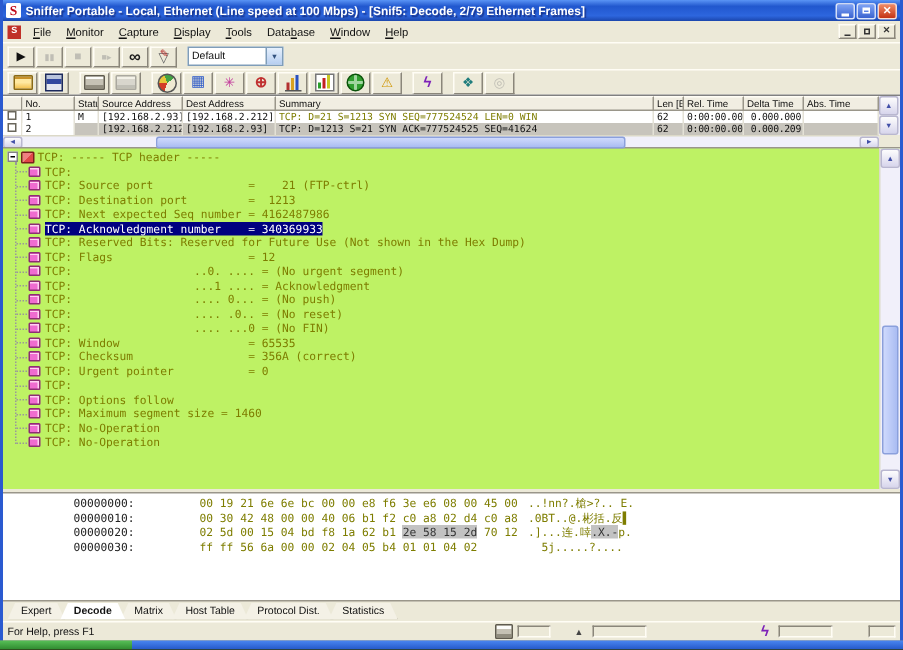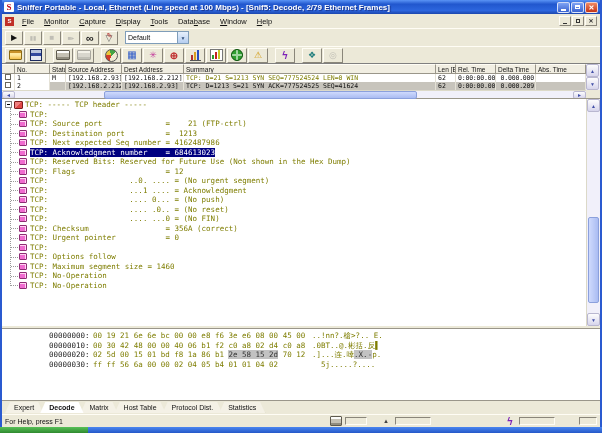--- a/index.html
+++ b/index.html
@@ -100,21 +100,21 @@
   
   .fl-vscroll { grid-row:1; grid-column:2; display:flex; flex-direction:column; background:#f1f0fa; }
   .fl-hscroll { grid-row:2; grid-column:1; display:flex; background:#f1f0fa; border-top:1px solid #dcd9c8; }
   .fl-corner { grid-row:2; grid-column:2; background:#ece9d8; }
   .sbtn { flex:none; width:13px; height:13px; background:linear-gradient(180deg,#fdfdfd,#d7d5ec); border:1px solid #b9b7d0; border-radius:2px; color:#4250a8; font-size:5px; display:flex; align-items:center; justify-content:center; }
   .fl-hscroll .sbtn { height:8px; }
   .htrack { flex:1; position:relative; }
   .hthumb { position:absolute; top:0; bottom:0; left:16%; width:56%; background:linear-gradient(180deg,#cfdafd,#aabcf2); border:1px solid #8ba0dc; border-radius:2px; }
 
   
-  .decode { flex:none; height:228px; display:flex; background:#ffffff; border-top:1px solid #9a968a; }
+  .decode { flex:none; height:228px; display:flex; background:#bef264; border-top:1px solid #9a968a; }
   .tree { flex:1; overflow:hidden; padding-top:1px; }
   .trow { display:flex; align-items:center; height:9.5px; font:7.5px "DejaVu Sans Mono",monospace; color:#7e7d00; white-space:pre; }
   .trow.root { padding-left:3px; gap:2px; }
   .expand { width:7px; height:7px; flex:none; border:1px solid #848484; background:#fff; position:relative; }
   .expand i { position:absolute; left:1px; right:1px; top:2px; height:1px; background:#000; }
   .ricon { width:9px; height:8px; flex:none; background:linear-gradient(135deg,#f08080 0 50%,#e04848 50%); border:1px solid #7d1d1d; border-radius:1px; }
   .kids { position:relative; }
   .kids::before { content:""; position:absolute; left:8px; top:-2px; bottom:4px; border-left:1px dotted #999; }
   .trow.kid { padding-left:17px; position:relative; }
   .trow.kid::before { content:""; position:absolute; left:9px; top:4.5px; width:7px; border-top:1px dotted #999; }
@@ -123,21 +123,21 @@
   .vscroll { width:14px; flex:none; display:flex; flex-direction:column; background:#f1f0fa; border-left:1px solid #dcd9c8; }
   .strack { flex:1; position:relative; }
   .sthumb { position:absolute; left:1px; right:1px; top:52%; height:43%; background:linear-gradient(90deg,#cfdafd,#aabcf2); border:1px solid #8ba0dc; border-radius:2px; }
 
   .splitter { flex:none; height:2px; background:#ece9d8; }
 
   
   .hexpane { flex:1; background:#fff; border-top:1px solid #9a968a; padding:2px 0 0 3px; overflow:hidden; }
   .hexrow { font:7.5px/9.5px "DejaVu Sans Mono",monospace; color:#7e7d00; white-space:pre; }
   .off { color:#222; display:inline-block; width:44px;margin-left:44px; }
-  .hbytes { display:inline-block; width:219px; }
+  .hbytes { display:inline-block; width:219px;margin-left:40px; }
   .hl:not(:empty) { background:#c2c2c2; color:#333; }
 
   
   .tabbar { flex:none; height:14px; background:#ece9d8; display:flex; align-items:flex-start; padding:1px 0 0 3px; border-top:1px solid #9a968a; }
   .tabs { display:flex; }
   .tab { height:11px; line-height:11px; font-size:7px; color:#111; padding:0 9px; background:#f4f1e6; margin-right:-3px;
     clip-path:polygon(5px 0,calc(100% - 5px) 0,100% 100%,0 100%); filter:drop-shadow(1px 0 0 #7a7668); }
   .tab.active { background:#fff; font-weight:bold; position:relative; z-index:2; }
 
   
@@ -360,21 +360,21 @@
             </div>
 
 
             <div class="trow kid">
               <span class="kicon"></span>
               <span class="ttext">TCP: Next expected Seq number = 4162487986</span>
             </div>
 
             <div class="trow kid sel">
               <span class="kicon"></span>
-              <span class="ttext">TCP: Acknowledgment number    = 684613023</span>
+              <span class="ttext">TCP: Acknowledgment number    = 340369933</span>
             </div>
 
 
             <div class="trow kid">
               <span class="kicon"></span>
               <span class="ttext">TCP: Reserved Bits: Reserved for Future Use (Not shown in the Hex Dump)</span>
             </div>
 
             <div class="trow kid">
               <span class="kicon"></span>
@@ -400,20 +400,24 @@
               <span class="kicon"></span>
               <span class="ttext">TCP:                  .... .0.. = (No reset)</span>
             </div>
 
 
             <div class="trow kid">
               <span class="kicon"></span>
               <span class="ttext">TCP:                  .... ...0 = (No FIN)</span>
             </div>
 
+            <div class="trow kid">
+              <span class="kicon"></span>
+              <span class="ttext">TCP: Window                   = 65535</span>
+            </div>
 
             <div class="trow kid">
               <span class="kicon"></span>
               <span class="ttext">TCP: Checksum                 = 356A (correct)</span>
             </div>
 
             <div class="trow kid">
               <span class="kicon"></span>
               <span class="ttext">TCP: Urgent pointer           = 0</span>
             </div>
@@ -456,21 +460,21 @@
 
     <div class="splitter"></div>
 
     <div class="hexpane">
       <div>
 
           <div class="hexrow"><span class="off">00000000:</span><span class="hbytes"><span>00 19 21 6e 6e bc 00 00 e8 f6 3e e6 08 00 45 00</span><span class="hl"></span><span></span></span><span class="asc"><span>..!nn?.槍&gt;?.. E.</span><span class="hl"></span><span></span></span></div>
 
           <div class="hexrow"><span class="off">00000010:</span><span class="hbytes"><span>00 30 42 48 00 00 40 06 b1 f2 c0 a8 02 d4 c0 a8</span><span class="hl"></span><span></span></span><span class="asc"><span>.0BT..@.彬括.反▌</span><span class="hl"></span><span></span></span></div>
 
-          <div class="hexrow"><span class="off">00000020:</span><span class="hbytes"><span>02 5d 00 15 01 bd f8 1a 86 b1 </span><span class="hl">2e 58 15 2d</span><span> 70 12</span></span><span class="asc"><span>.]...连.啈</span><span class="hl">.X.-</span><span>p.</span></span></div>
+          <div class="hexrow"><span class="off">00000020:</span><span class="hbytes"><span>02 5d 00 15 04 bd f8 1a 62 b1 </span><span class="hl">2e 58 15 2d</span><span> 70 12</span></span><span class="asc"><span>.]...连.啈</span><span class="hl">.X.-</span><span>p.</span></span></div>
 
           <div class="hexrow"><span class="off">00000030:</span><span class="hbytes"><span>ff ff 56 6a 00 00 02 04 05 b4 01 01 04 02</span><span class="hl"></span><span></span></span><span class="asc"><span>  5j.....?....</span><span class="hl"></span><span></span></span></div>
 
       </div>
     </div>
 
     <div class="tabbar">
       <div class="tabs">
         <span class="tab">Expert</span>
           <span class="tab active">Decode</span>

